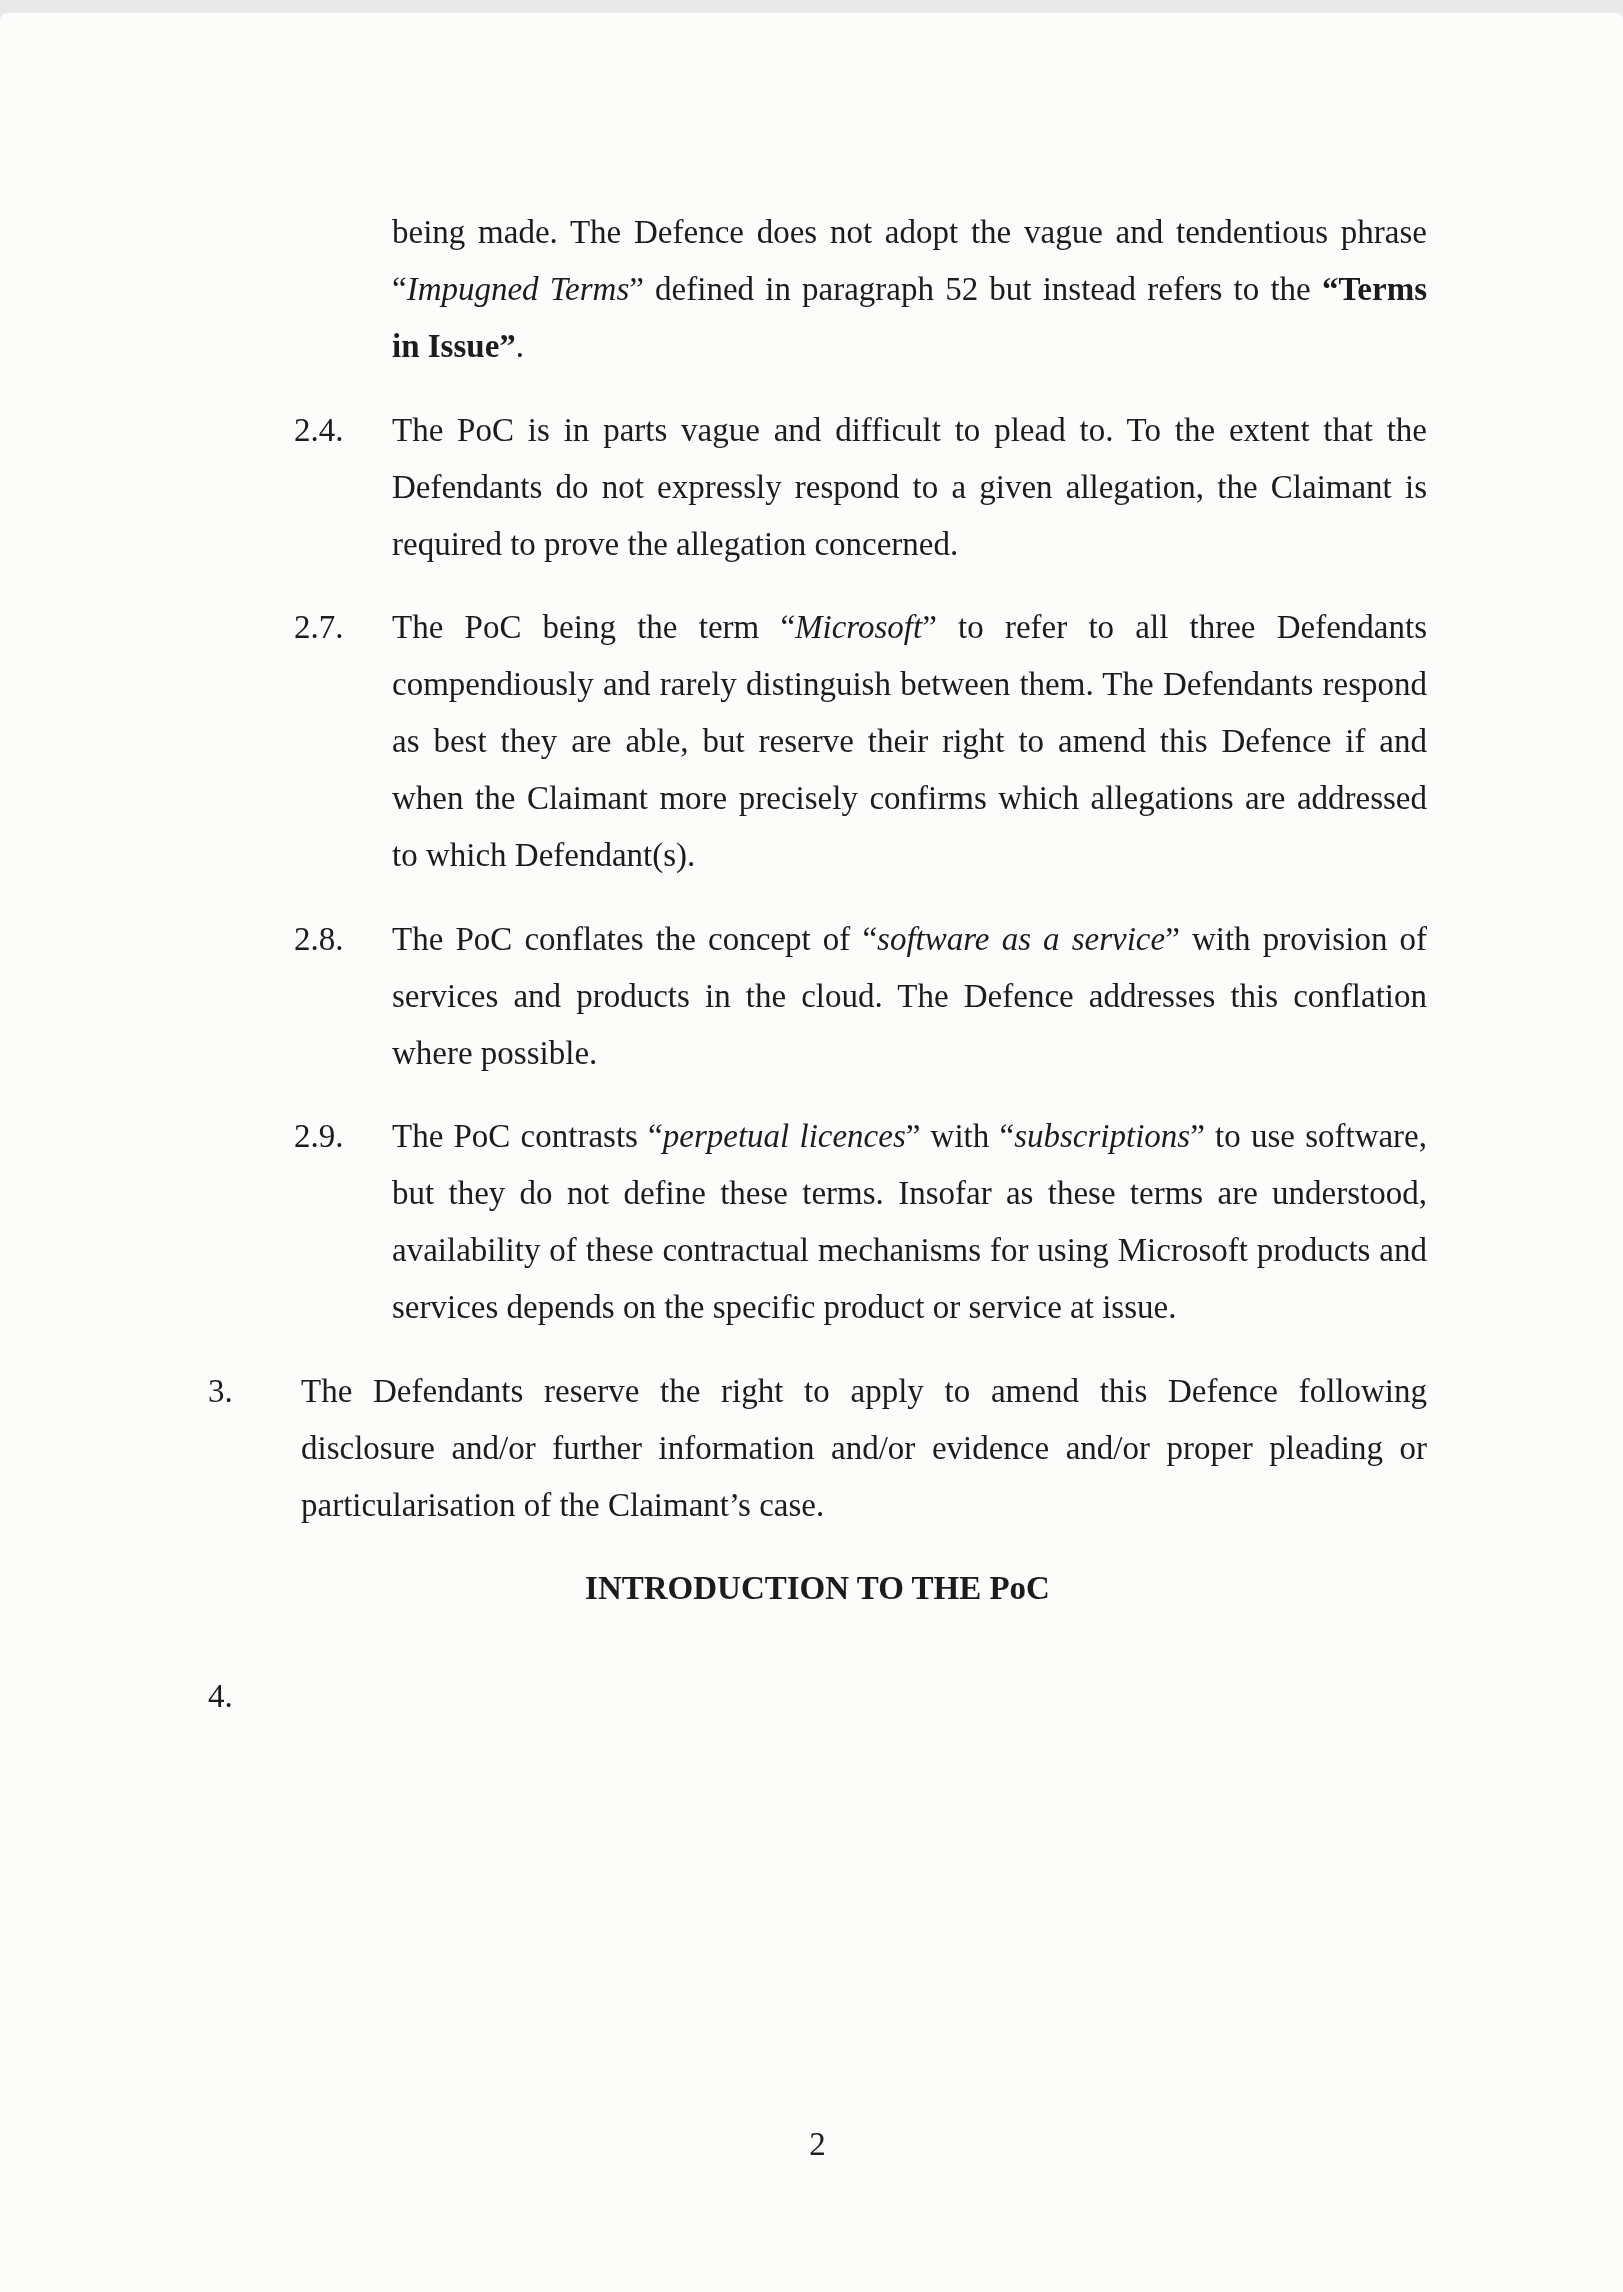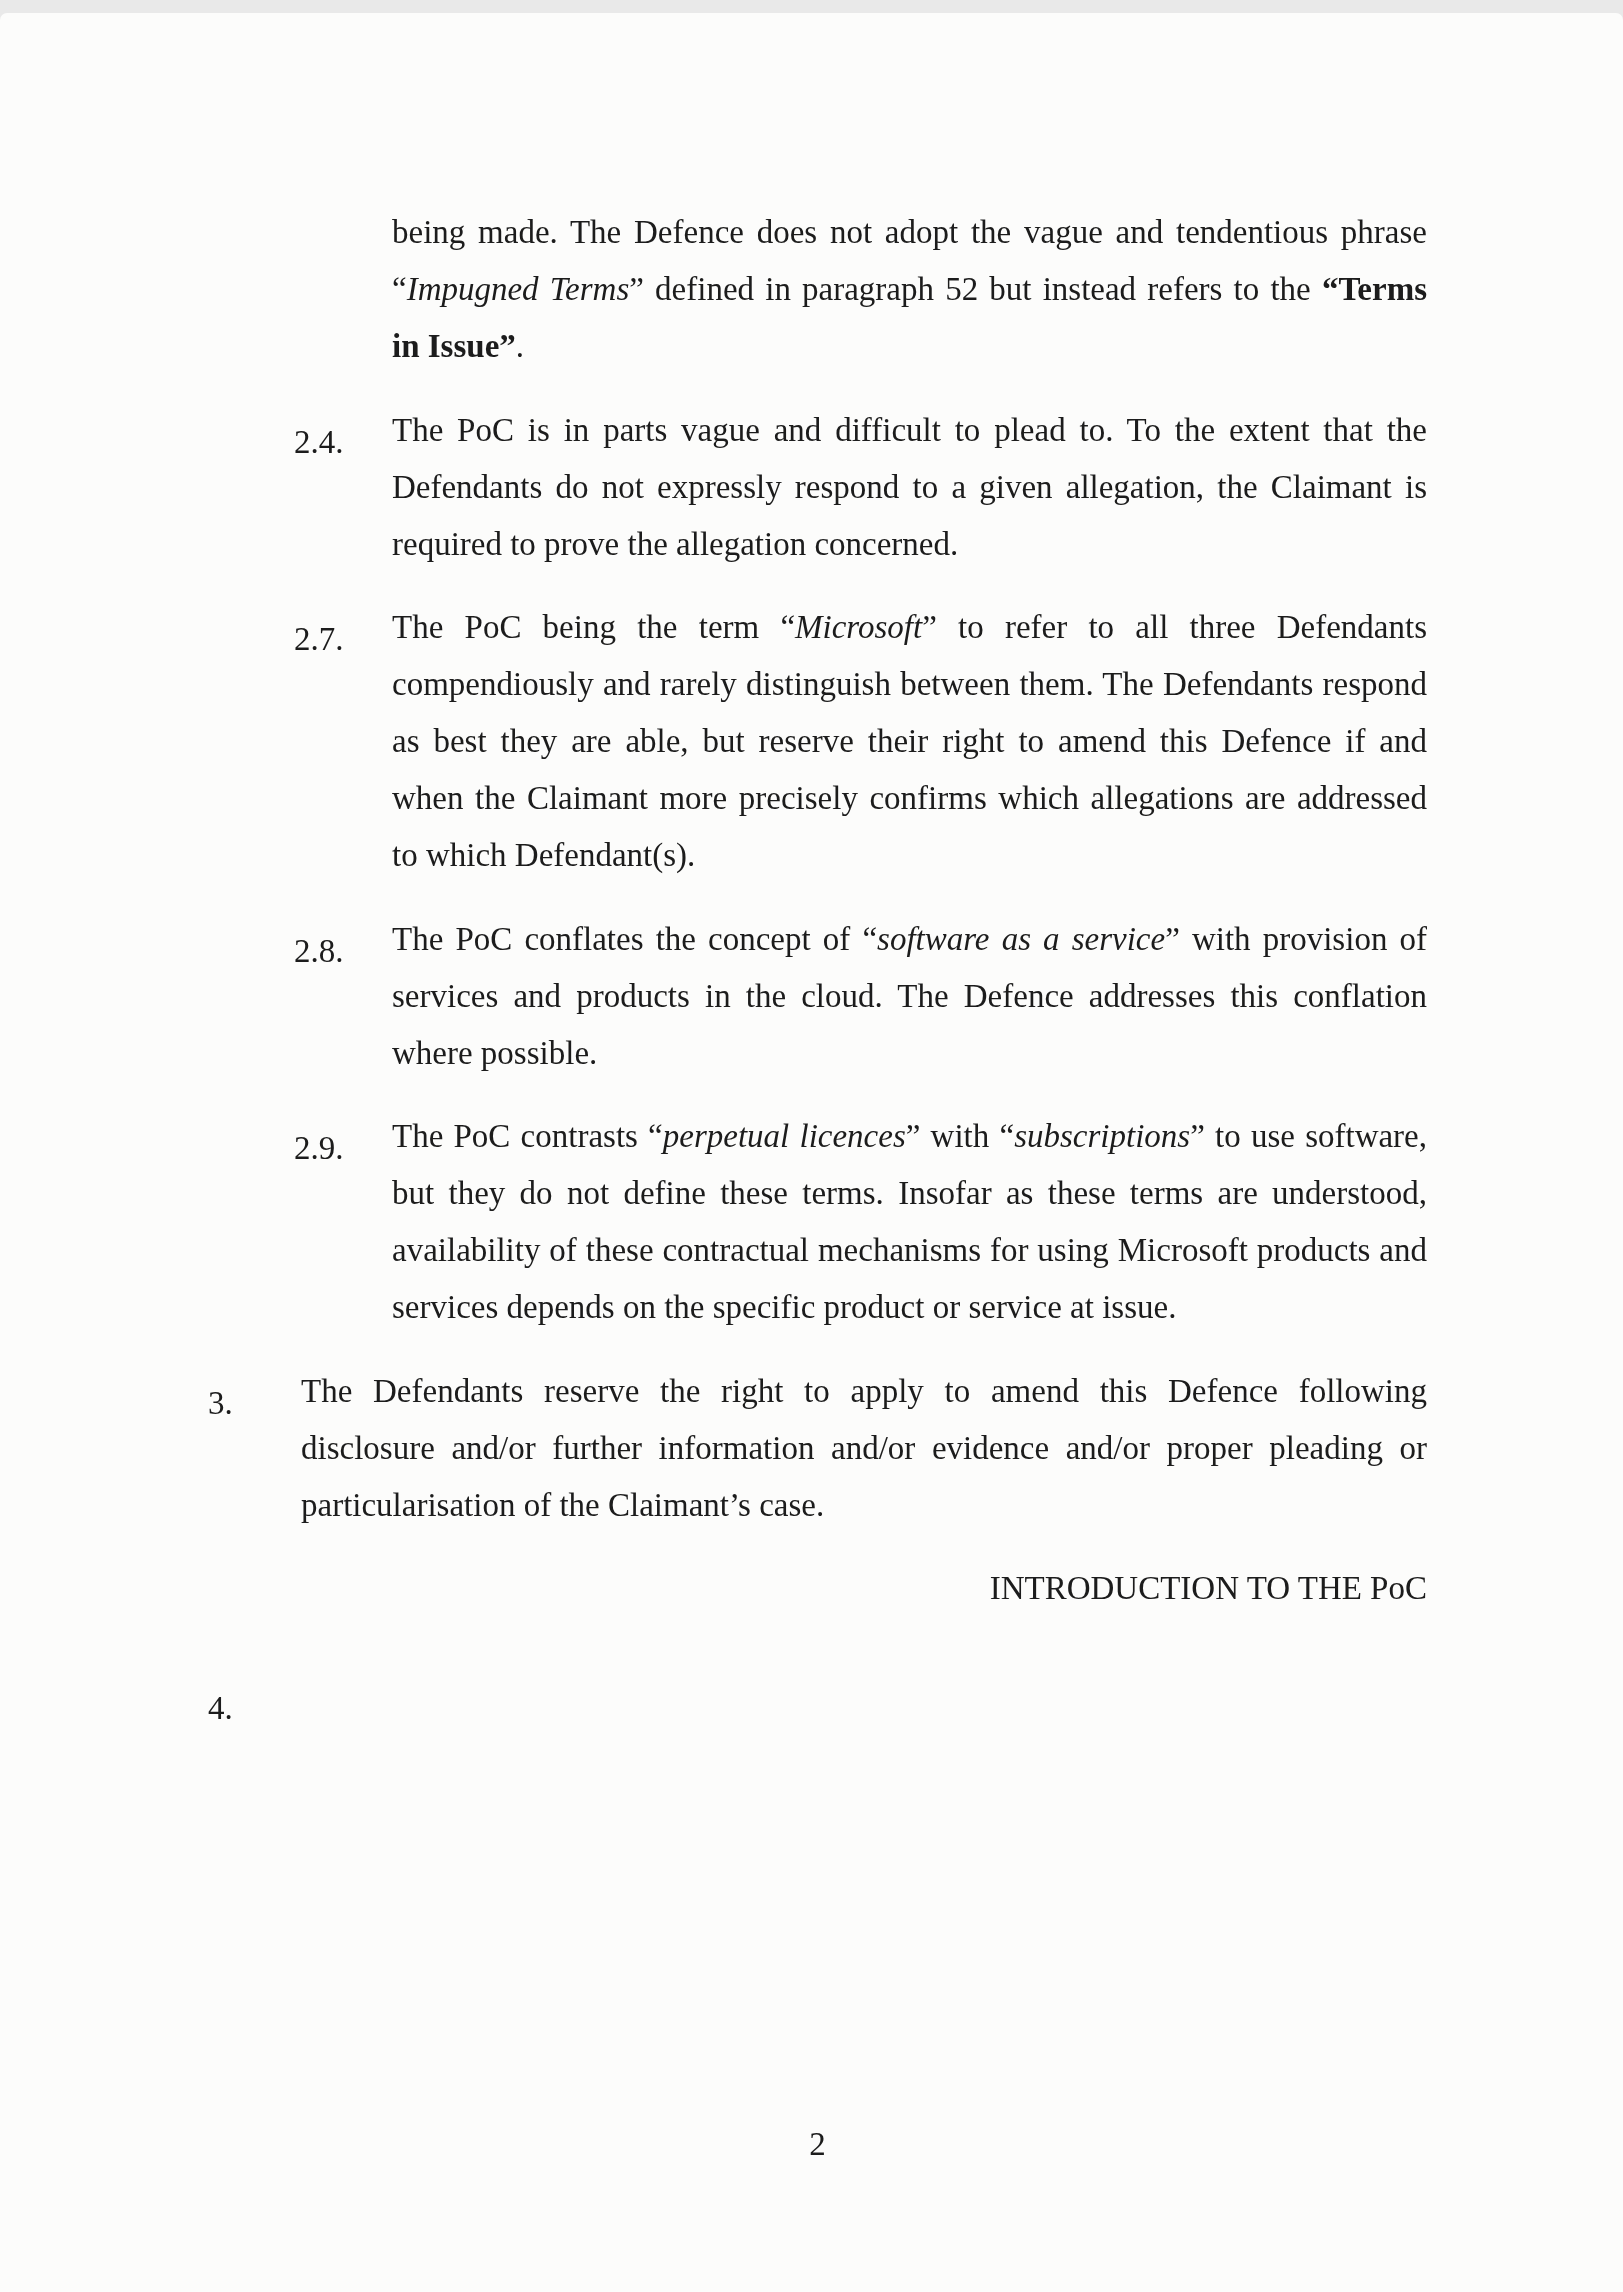--- a/index.html
+++ b/index.html
@@ -27,33 +27,33 @@
     right: 0;
   }
   .para {
     position: relative;
     text-align: justify;
     margin: 0 196px 26.5px 392px;
   }
   .para .num {
     position: absolute;
     left: -98px;
-    top: 12px;
+    top: 0;
     text-align: center;
   }
   .para.level1 {
     margin-left: 301px;
   }
   .para.level1 .num {
     left: -93px;
   }
   .heading {
     margin: 13.7px 196px 51px 208px;
-    font-weight: normal;
-    text-align: right;
+    font-weight: bold;
+    text-align: center;
   }
   .seg-italic { font-style: italic; }
   .seg-bold   { font-weight: bold; }
   .page-number {
     position: absolute;
     top: 2103px;
     left: 208px;
     right: 196px;
     text-align: center;
   }

